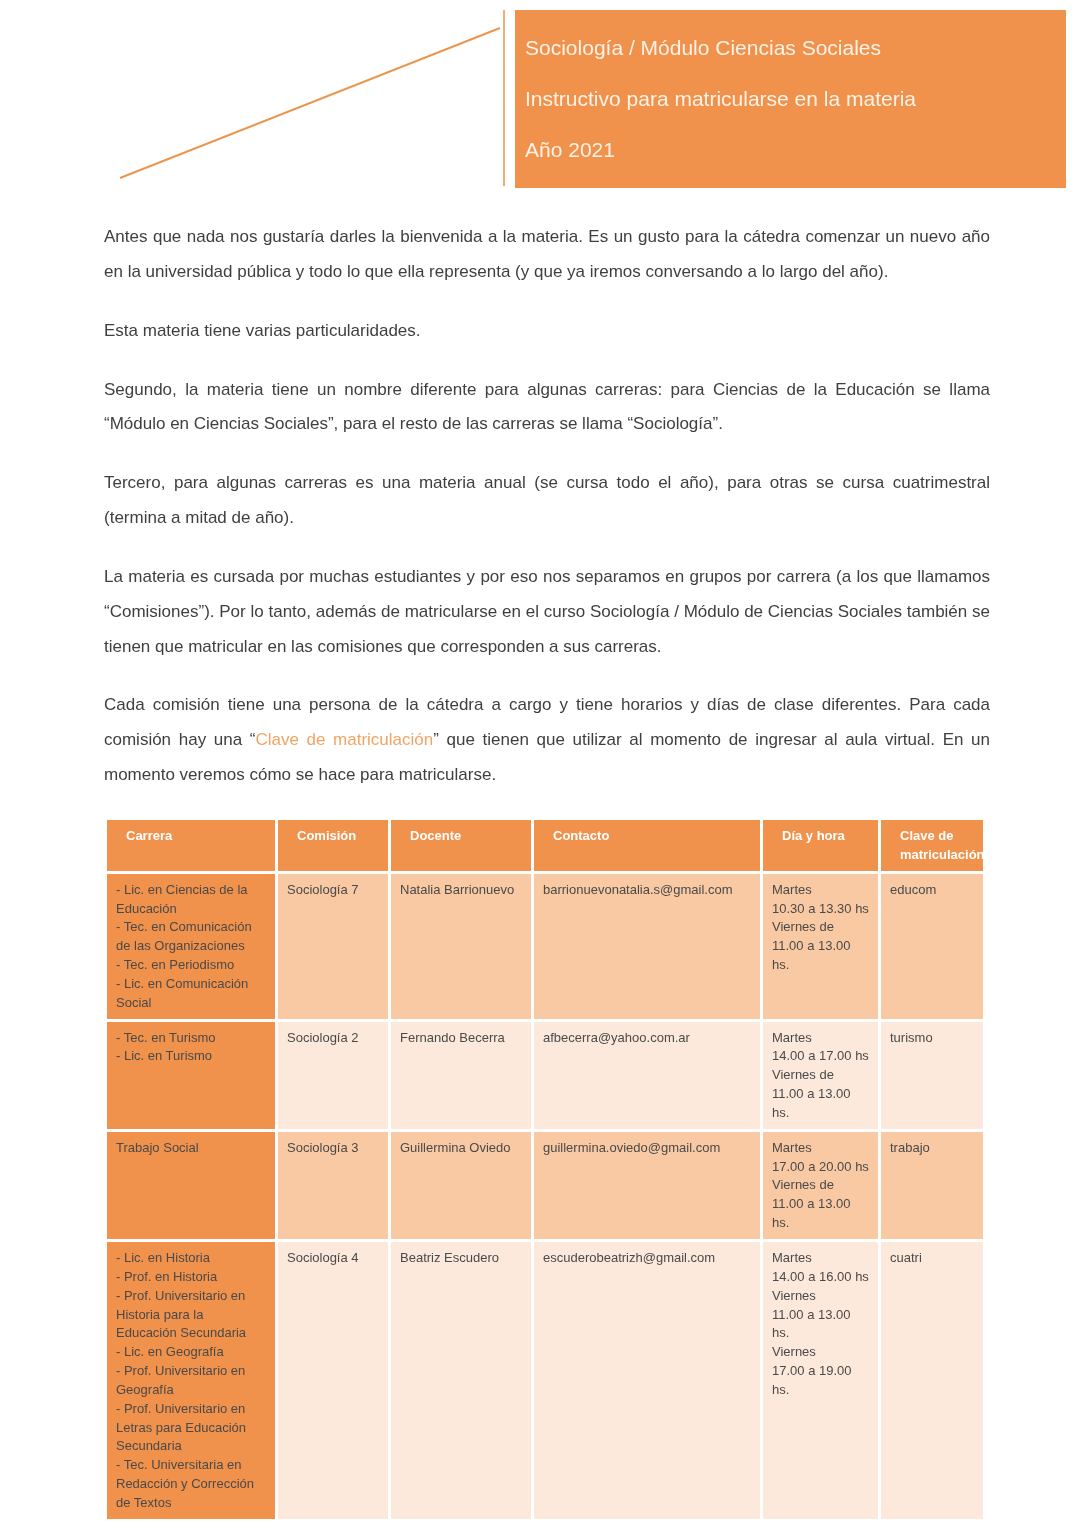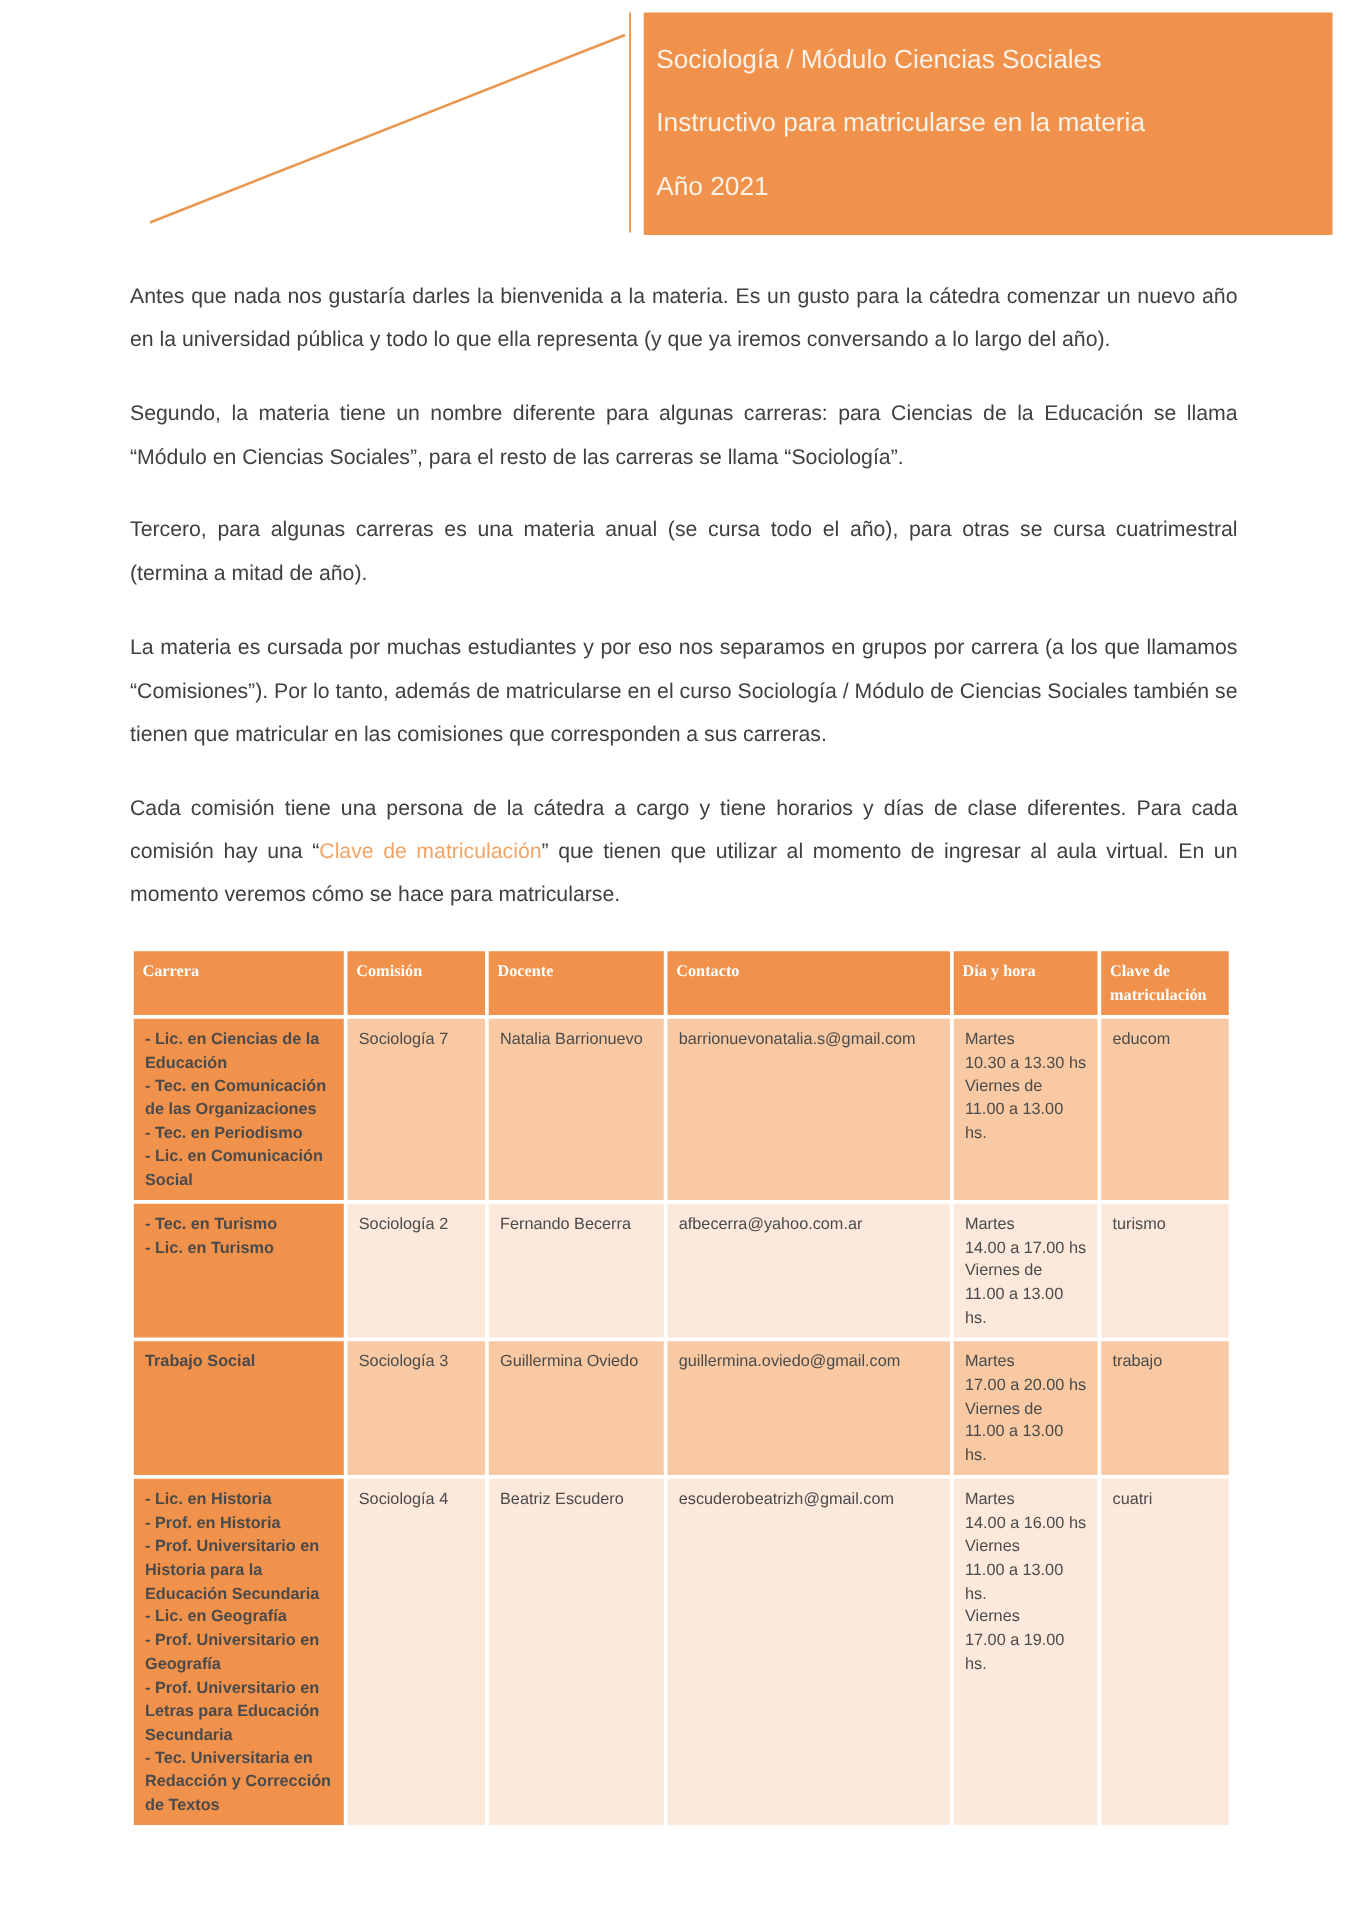--- a/index.html
+++ b/index.html
@@ -60,33 +60,32 @@
     margin-top:2px;
     font-size:13px;
     line-height:1.45;
   }
   table.comisiones th{
     background:var(--accent-orange,#F0914C);
     color:#ffffff;
     font-weight:bold;
     text-align:left;
     vertical-align:top;
-    padding:7px 8px 6px 7px;
+    padding:7px 8px 6px 19px;
     height:40px;
-    font-family:Liberation Serif, serif;
   }
   table.comisiones td{
     vertical-align:top;
     padding:7px 8px 6px 9px;
     color:var(--cell-text,#4A4A4A);
   }
   td.carrera-cell{
     background:var(--accent-orange,#F0914C);
     color:#ffffff;
-    font-weight:bold;
+    font-weight:normal;
     white-space:pre-line;
   }
   .prewrap{white-space:pre-line;}
   tbody tr.band-dark td:not(.carrera-cell){background:var(--row-dark,#F8C9A2);}
   tbody tr.band-light td:not(.carrera-cell){background:var(--row-light,#FCE9DB);margin-left:20px;}
   tbody tr.r1 td{height:120px;}
   tbody tr.r2 td{height:86px;}
   tbody tr.r3 td{height:84px;}
   tbody tr.r4 td{height:246px;}
 </style>
@@ -102,20 +101,21 @@
     </svg>
     <div class="title-box">
       <div>Sociología / Módulo Ciencias Sociales</div>
       <div>Instructivo para matricularse en la materia</div>
       <div>Año 2021</div>
     </div>
   </div>
 
   <div class="content">
     <p>Antes que nada nos gustaría darles la bienvenida a la materia. Es un gusto para la cátedra comenzar un nuevo año en la universidad pública y todo lo que ella representa (y que ya iremos conversando a lo largo del año).</p>
+    <p>Esta materia tiene varias particularidades.</p>
     <p>Segundo, la materia tiene un nombre diferente para algunas carreras: para Ciencias de la Educación se llama “Módulo en Ciencias Sociales”, para el resto de las carreras se llama “Sociología”.</p>
     <p>Tercero, para algunas carreras es una materia anual (se cursa todo el año), para otras se cursa cuatrimestral (termina a mitad de año).</p>
     <p>La materia es cursada por muchas estudiantes y por eso nos separamos en grupos por carrera (a los que llamamos “Comisiones”). Por lo tanto, además de matricularse en el curso Sociología / Módulo de Ciencias Sociales también se tienen que matricular en las comisiones que corresponden a sus carreras.</p>
     <p><span>Cada comisión tiene una persona de la cátedra a cargo y tiene horarios y días de clase diferentes. Para cada comisión hay una “</span><span class="hl">Clave de matriculación</span><span>” que tienen que utilizar al momento de ingresar al aula virtual. En un momento veremos cómo se hace para matricularse.</span></p>
 
     <table class="comisiones">
       <colgroup>
         <col style="width:168px">
           <col style="width:110px">
           <col style="width:140px">

